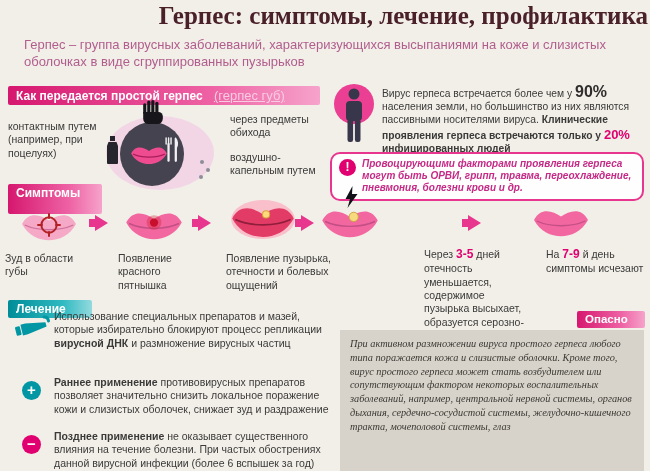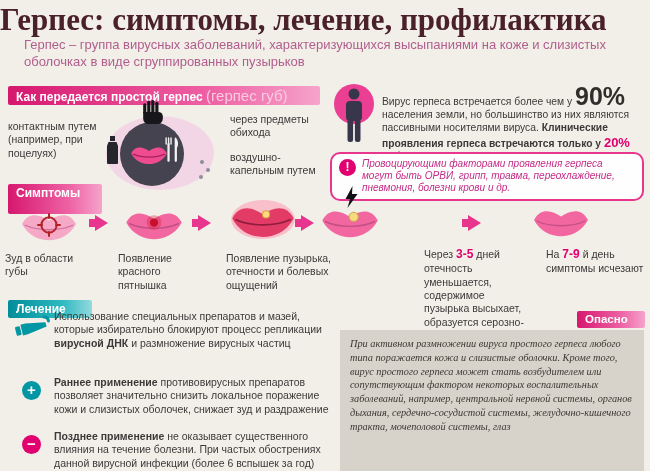--- a/index.html
+++ b/index.html
@@ -1,34 +1,34 @@
 <!DOCTYPE html>
 <html><head>
 <meta charset="utf-8">
 <style>
   * { margin:0; padding:0; box-sizing:border-box; }
   html,body { background:#e8e5df; }
   body { font-family:"Liberation Sans", sans-serif; }
   .page { position:relative; width:650px; height:471px; background:#f2efe9; overflow:hidden; }
   .abs { position:absolute; }
-  .title { position:absolute; left:0; top:2px; width:640px; font-family:"Liberation Serif", serif; font-size:31px; font-weight:bold; color:#4a2129; }
+  .title { position:absolute; left:8px; top:2px; width:640px; font-family:"Liberation Serif", serif; font-size:25px; font-weight:bold; color:#4a2129;text-align:right; }
   .subtitle { position:absolute; left:24px; top:37px; width:628px; font-size:13px; line-height:1.28; color:#b15e8d; }
   .bar { position:absolute; height:19px; color:#fff; font-weight:bold; font-size:12px; line-height:19px; padding:0 8px; border-radius:2px; white-space:nowrap; }
   .bar-pink { background:linear-gradient(90deg,#d6176f 0%, #ee62a4 65%, #f6a3cb 100%); }
   .bar-teal { background:linear-gradient(90deg,#008d99 0%, #2fb9c1 65%, #93dade 100%); }
-  .bar-note { font-weight:normal; font-size:15px; color:#f8cbe2; margin-left:0; }
+  .bar-note { font-weight:normal; font-size:13px; color:#f8cbe2; margin-left:8px;text-decoration:underline; }
   .txt { position:absolute; font-size:10.5px; line-height:1.27; color:#3b3a38; }
   .num { color:#e0006f; font-weight:bold; font-size:12px; }
-  .stat-big { font-size:25px; font-weight:bold; color:#2f2e2c; line-height:1; }
+  .stat-big { font-size:16px; font-weight:bold; color:#2f2e2c; line-height:1; }
   .stat-pink { font-size:13px; font-weight:bold; color:#e0006f; }
   .arrow { position:absolute; width:0; height:0; border:8px solid transparent; border-left:13px solid #e8368f; }
   .arrow::before { content:""; position:absolute; left:-19px; top:-4px; width:7px; height:8px; background:#e8368f; }
   .circle-icon { position:absolute; border-radius:50%; color:#fff; text-align:center; font-weight:bold; }
   .provoke-box { position:absolute; left:330px; top:152px; width:314px; height:49px; background:#fffefe; border:2px solid #e8368f; border-radius:10px; }
-  .provoke-text { margin:4px 8px 0 30px; font-size:10px; font-weight:normal; font-style:italic; color:#c42a86; line-height:1.22; }
+  .provoke-text { margin:4px 8px 0 30px; font-size:10px; font-weight:bold; font-style:italic; color:#c42a86; line-height:1.22; }
   .danger-box { position:absolute; left:340px; top:330px; width:304px; height:141px; background:#d7d3ca; }
   .danger-text { padding:7px 10px; font-family:"Liberation Serif", serif; font-style:italic; font-size:10.3px; line-height:1.34; color:#3a3833; }
   .halo { position:absolute; background:#f3d6e5; border-radius:50%; }
   .dark-circle { position:absolute; background:#45434f; border-radius:50%; }
   .dot { position:absolute; width:4px; height:4px; border-radius:50%; background:#8f8d99; }
 </style>
 </head>
 <body>
 
 <div class="page">

